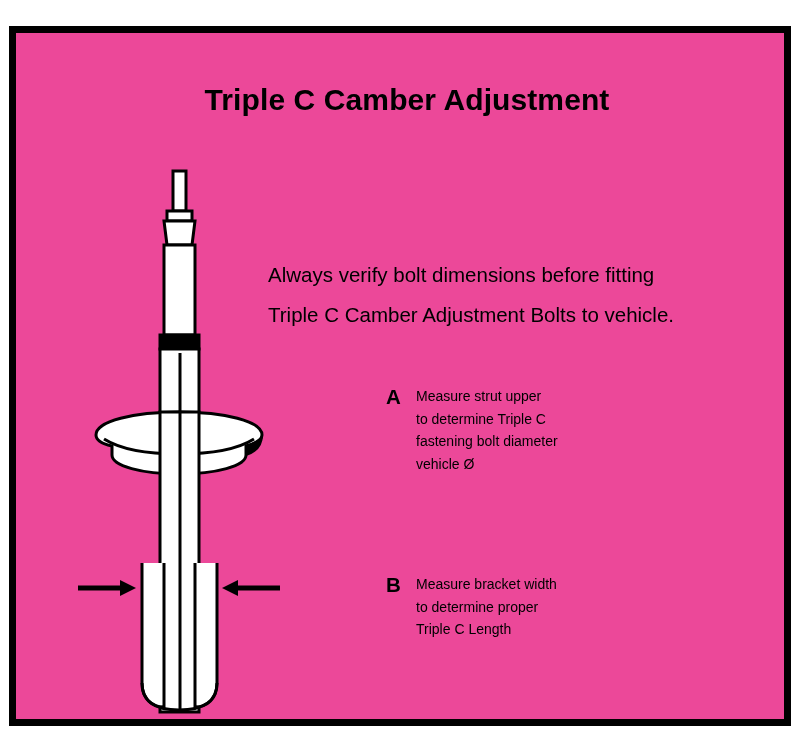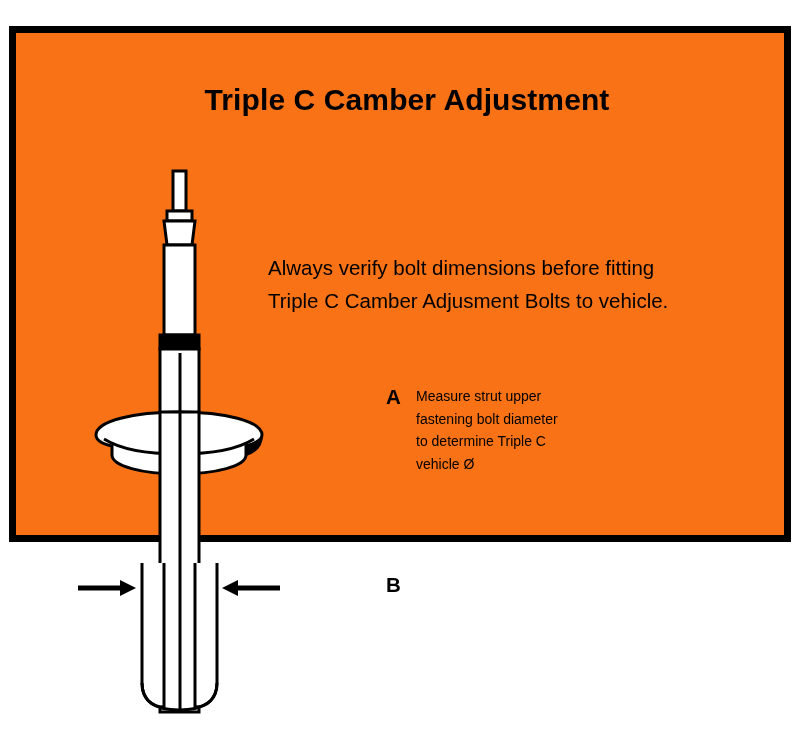--- a/index.html
+++ b/index.html
@@ -21,24 +21,24 @@
     height: 730px;
     background: #ffffff;
   }
 
   
   #frame {
     position: absolute;
     left: 9px;
     top: 26px;
     width: 782px;
-    height: 516px;
+    height: 700px;
     border: 7px solid #000000;
     box-sizing: border-box;
-    background: #f97316;
+    background: #ec4899;
   }
 
   
   #title-block {
     position: absolute;
     left: 0;
     top: 48px;
     width: 782px;
     text-align: center;
     line-height: 1.28;
@@ -51,21 +51,21 @@
 
   
   #intro-text {
     position: absolute;
     left: 252px;
     top: 218px;
     width: 500px;
     font-size: 20.5px;
     line-height: 1.62;
   }
-  .intro-line { white-space: nowrap; }
+  .intro-line { white-space: nowrap; margin-top: 7px; }
 
   .item {
     position: absolute;
     display: flex;
     align-items: flex-start;
   }
   .item-letter {
     font-size: 20.5px;
     font-weight: bold;
     width: 30px;
@@ -97,35 +97,40 @@
 <div id="page">
 
   <div id="frame">
 
     <div id="title-block">
       <div class="title-line">Triple C Camber Adjustment</div>
     </div>
 
     <div id="intro-text">
       <div class="intro-line">Always verify bolt dimensions before fitting</div>
-      <div class="intro-line">Triple C Camber Adjusment Bolts to vehicle.</div>
+      <div class="intro-line">Triple C Camber Adjustment Bolts to vehicle.</div>
     </div>
 
     <div class="item" id="item-a">
       <div class="item-letter">A</div>
       <div class="item-body">
         <div>Measure strut upper</div>
+        <div>to determine Triple C</div>
         <div>fastening bolt diameter</div>
-        <div>to determine Triple C</div>
         <div>vehicle Ø</div>
       </div>
     </div>
 
     <div class="item" id="item-b">
       <div class="item-letter">B</div>
+      <div class="item-body">
+        <div>Measure bracket width</div>
+        <div>to determine proper</div>
+        <div>Triple C Length</div>
+      </div>
     </div>
 
     <div id="strut">
       <svg width="240" height="560" viewBox="0 0 240 560" xmlns="http://www.w3.org/2000/svg">
         <g fill="#ffffff" stroke="#000000" stroke-width="3" stroke-linejoin="miter" stroke-linecap="butt">
 
           <rect x="97" y="8" width="13" height="40" stroke-width="3"></rect>
 
           <rect x="91" y="48" width="25" height="10" stroke-width="3"></rect>
 

